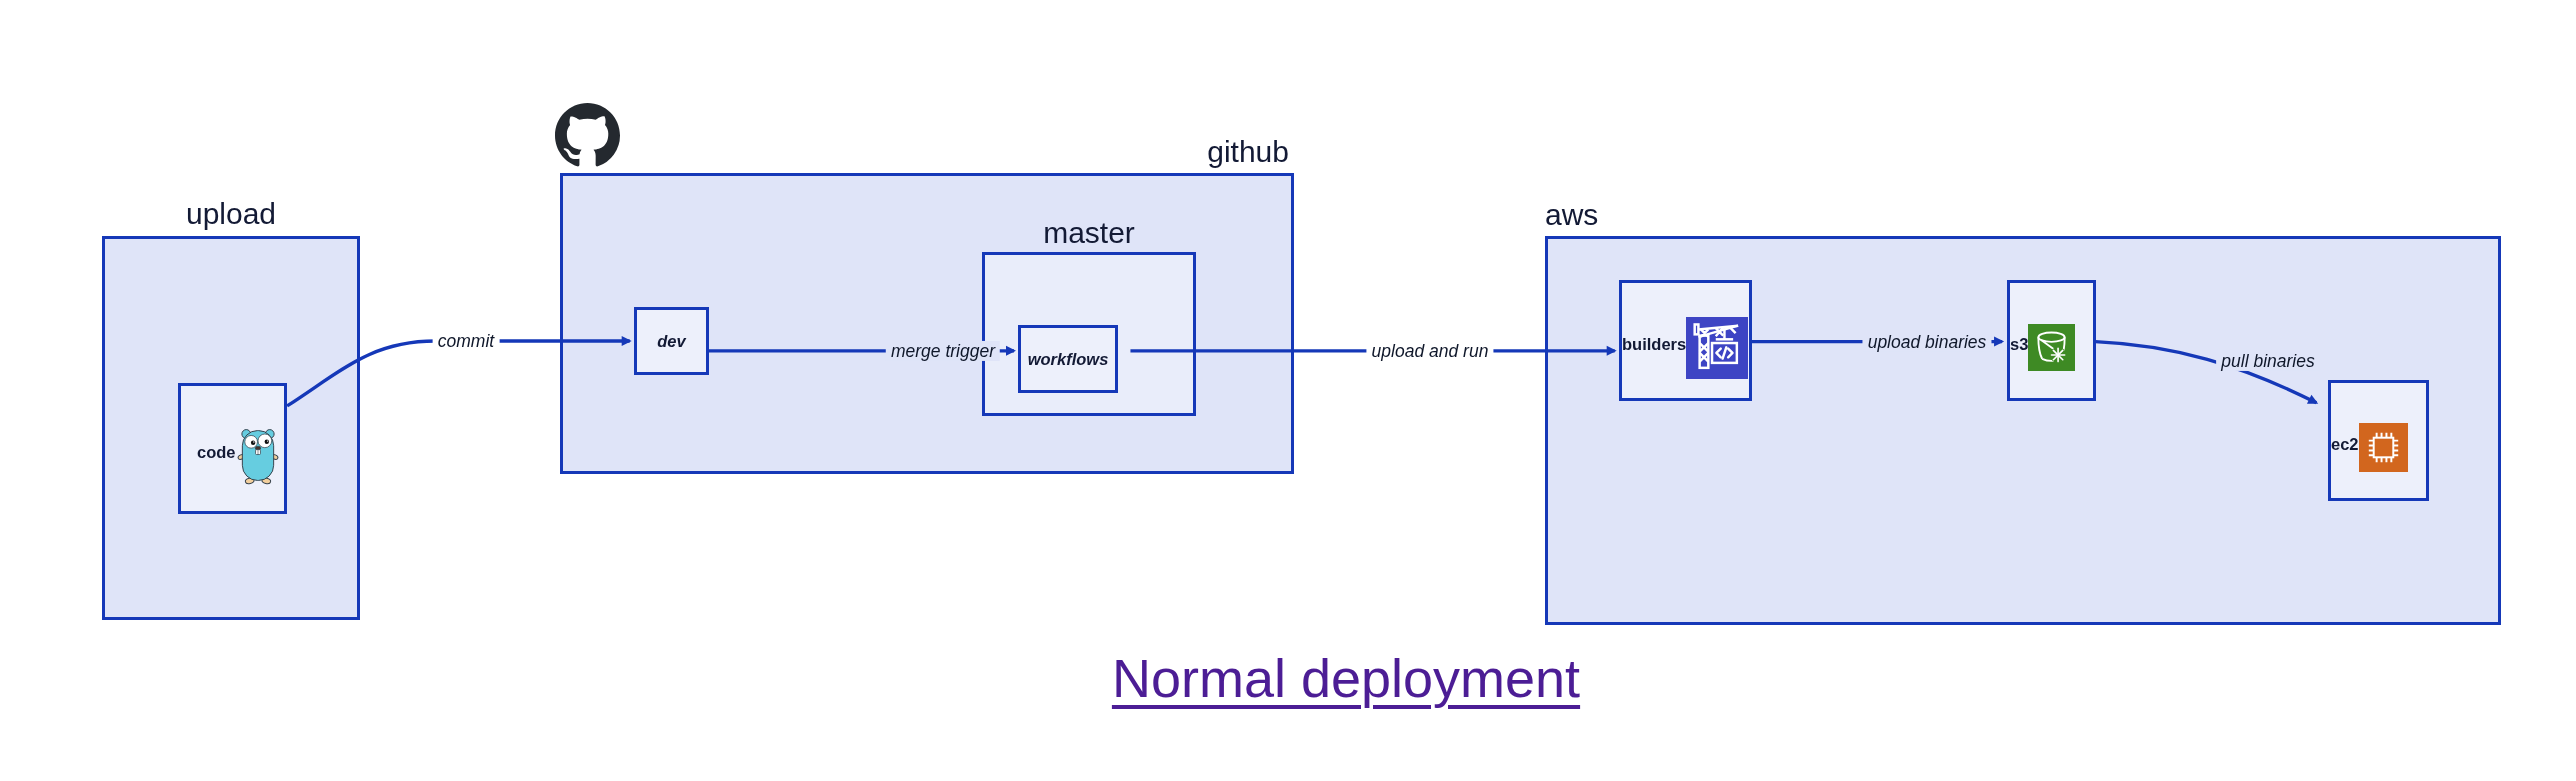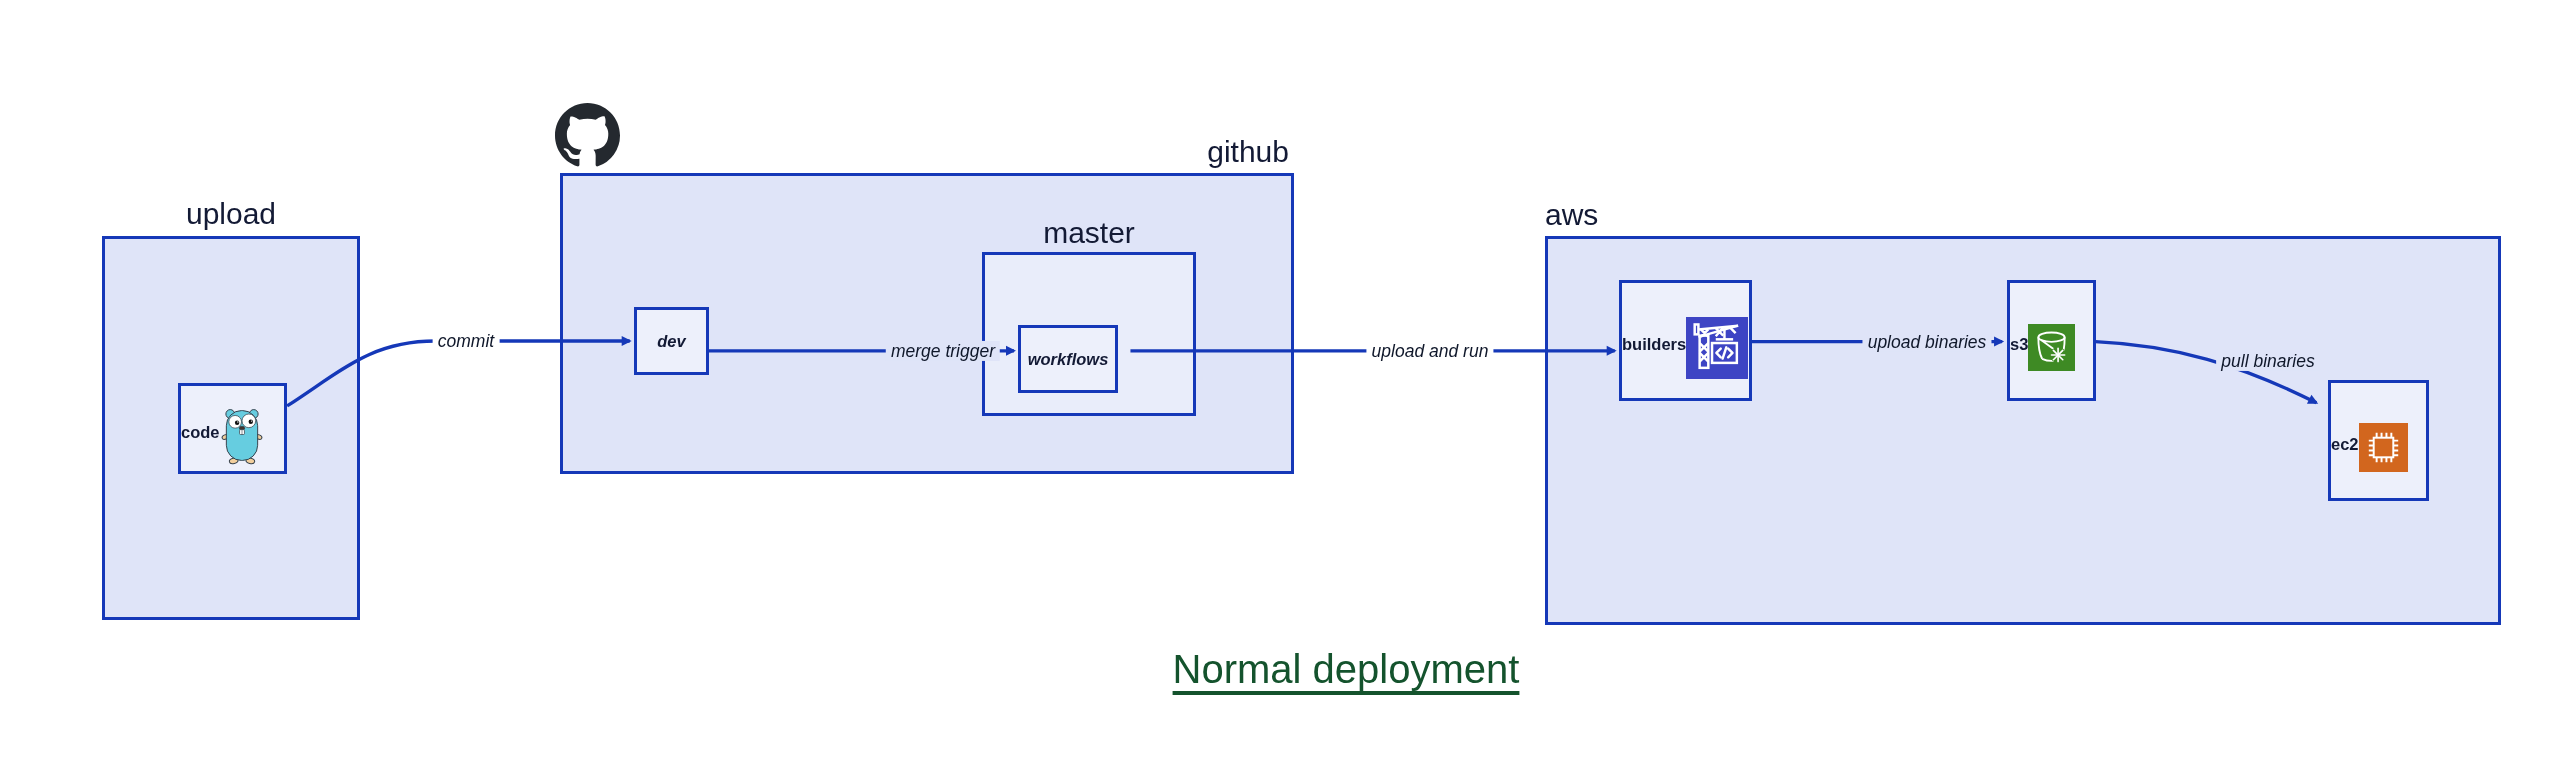--- a/index.html
+++ b/index.html
@@ -62,22 +62,22 @@
     white-space:nowrap;
     z-index:6;
     line-height:1.15;
   }
   .edge-label.on-white{background:#ffffff;}
   .edge-label.on-lav{background:#dfe4f8;margin-left:47px;}
   #diagram-title{
     position:absolute;
     left:1346px;top:647px;
     transform:translateX(-50%);
-    font-size:40px;
-    color:#14532d;
+    font-size:54px;
+    color:#4c1d95;
     text-decoration:underline;
     text-decoration-thickness:3.6px;
     text-underline-offset:8.2px;
     white-space:nowrap;
     z-index:4;
   }
   #github-logo{
     position:absolute;left:555px;top:103px;
     width:65px;height:65px;z-index:6;line-height:0;
   }
@@ -111,21 +111,21 @@
     </defs>
     <g stroke="#1538b8" stroke-width="6.5" fill="none">
       <path d="M 557 788 C 660 722, 718 662, 845 662 L 1222 662" marker-end="url(#arrow)"></path>
       <path d="M 1375 681 L 1968 681" marker-end="url(#arrow)"></path>
       <path d="M 2194 681 L 3134 681" marker-end="url(#arrow)"></path>
       <path d="M 3400 663 L 3886 663" marker-end="url(#arrow)"></path>
       <path d="M 4067 663 C 4220 670, 4350 708, 4496 782" marker-end="url(#arrow)"></path>
     </g>
   </svg>
 
-  <div class="node top" style="left:178px;top:383px;width:109px;height:91px;">
+  <div class="node top" style="left:178px;top:383px;width:109px;height:131px;padding-left:16px;">
     <div class="node-label">code</div>
     <div class="node-icon">
       <svg width="44" height="61" viewBox="0 0 90 122">
         <g stroke="#35404a" stroke-width="2">
           <circle cx="21" cy="17" r="9" fill="#66cde0"></circle>
           <circle cx="69" cy="17" r="9" fill="#66cde0"></circle>
           <ellipse cx="11" cy="64" rx="7" ry="4.5" fill="#f2cf9d" transform="rotate(-20 11 64)"></ellipse>
           <ellipse cx="79" cy="64" rx="7" ry="4.5" fill="#f2cf9d" transform="rotate(20 79 64)"></ellipse>
           <ellipse cx="28" cy="113" rx="9" ry="5.5" fill="#f2cf9d" transform="rotate(-14 28 113)"></ellipse>
           <ellipse cx="62" cy="113" rx="9" ry="5.5" fill="#f2cf9d" transform="rotate(14 62 113)"></ellipse>

